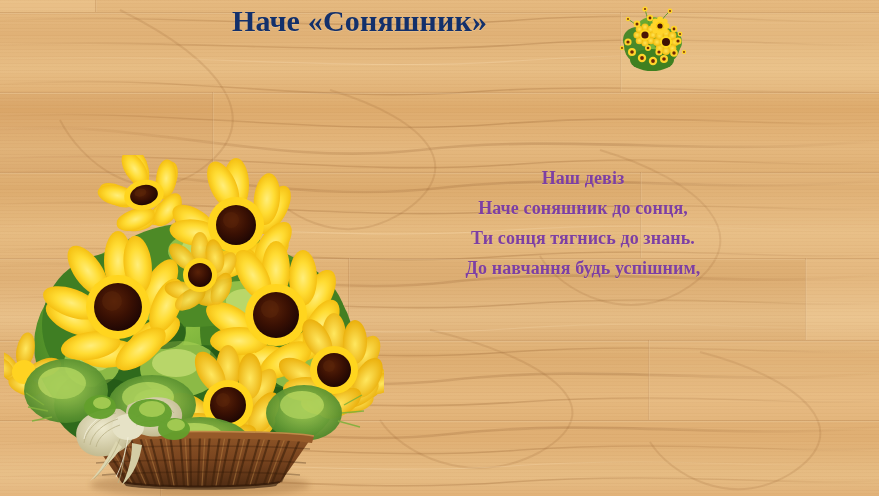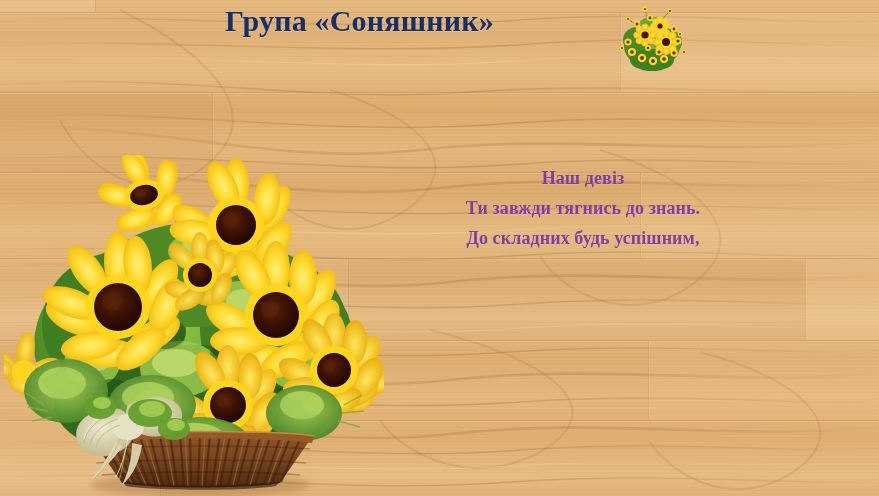--- a/index.html
+++ b/index.html
@@ -216,21 +216,21 @@
 
   <div class="plank-tint" style="left:0;top:0;width:95px;height:12px;background:rgba(255,225,180,0.18);"></div>
   <div class="plank-tint" style="left:620px;top:14px;width:259px;height:78px;background:rgba(255,228,186,0.13);"></div>
   <div class="plank-tint" style="left:0;top:94px;width:212px;height:78px;background:rgba(168,108,50,0.06);"></div>
   <div class="plank-tint" style="left:640px;top:174px;width:239px;height:84px;background:rgba(255,226,182,0.10);"></div>
   <div class="plank-tint" style="left:348px;top:260px;width:457px;height:80px;background:rgba(168,108,50,0.05);"></div>
   <div class="plank-tint" style="left:805px;top:260px;width:74px;height:80px;background:rgba(255,228,186,0.14);"></div>
   <div class="plank-tint" style="left:648px;top:342px;width:231px;height:78px;background:rgba(255,226,182,0.09);"></div>
   <div class="plank-tint" style="left:0;top:422px;width:160px;height:74px;background:rgba(255,228,186,0.10);"></div>
 
-  <div id="title">Група «Соняшник»</div>
+  <div id="title">Наче «Соняшник»</div>
 
   <div id="small-bouquet">
     <svg viewBox="0 0 80 70" width="80" height="70">
       <defs>
         <radialGradient id="sbLeaf" cx="50%" cy="55%" r="60%">
           <stop offset="0%" stop-color="#7FB93A"></stop>
           <stop offset="100%" stop-color="#3C7A1E"></stop>
         </radialGradient>
         <radialGradient id="sbPet" cx="50%" cy="50%" r="60%">
           <stop offset="0%" stop-color="#FFE455"></stop>
@@ -345,22 +345,23 @@
             <circle cx="38" cy="14" r="1.4"></circle>
           <circle cx="47" cy="48" r="1.6"></circle>
             <circle cx="36" cy="44" r="1.3"></circle>
         </g>
       </g>
     </svg>
   </div>
 
   <div id="motto">
     <div class="line">Наш девіз</div>
-    <div class="line">Ти завжди тягнись до знань.</div>
-    <div class="line">До складних будь успішним,</div>
+    <div class="line">Наче соняшник до сонця,</div>
+    <div class="line">Ти сонця тягнись до знань.</div>
+    <div class="line">До навчання будь успішним,</div>
   </div>
 
   <div id="basket-arrangement">
     <svg viewBox="0 0 380 341" width="380" height="341">
       <defs>
         <radialGradient id="fol1" cx="45%" cy="40%" r="70%">
           <stop offset="0%" stop-color="#8FC244"></stop>
           <stop offset="60%" stop-color="#54932A"></stop>
           <stop offset="100%" stop-color="#27601A"></stop>
         </radialGradient>

